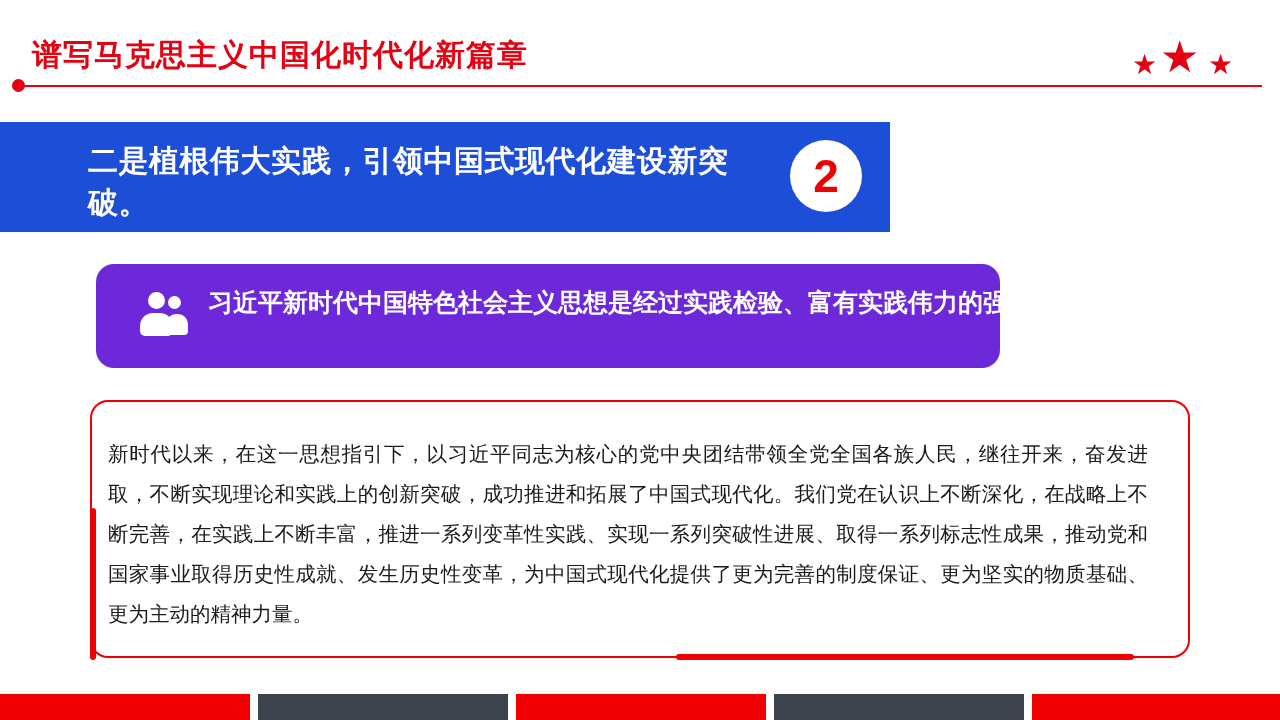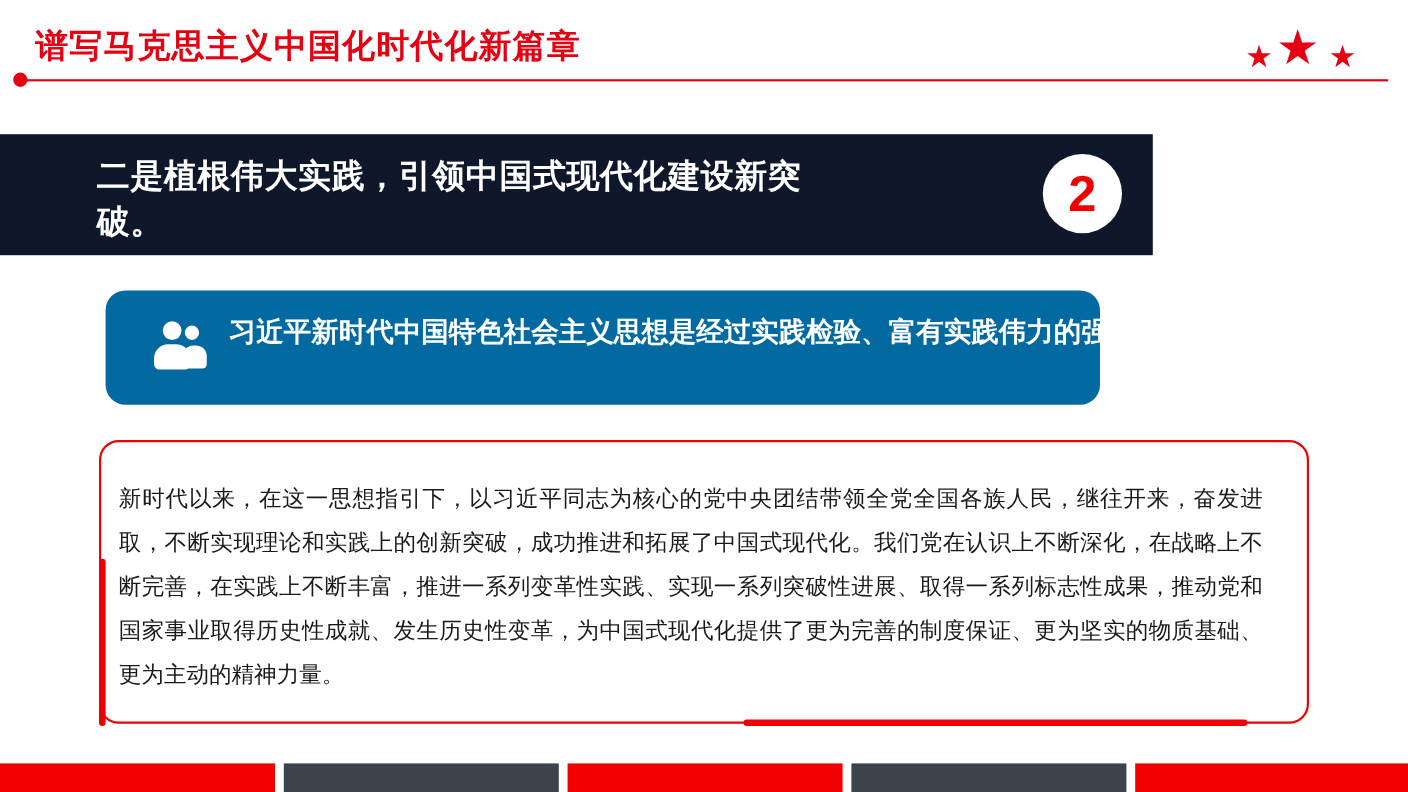--- a/index.html
+++ b/index.html
@@ -11,21 +11,21 @@
     height: 720px;
     background: #ffffff;
     font-family: "Liberation Sans", sans-serif;
     overflow: hidden;
     position: relative;
   }
 
   
   .header {
     position: absolute;
-    top: 0;
+    top: 13px;
     left: 0;
     width: 1280px;
     height: 90px;
   }
   .header-title {
     position: absolute;
     left: 32px;
     top: 22px;
     font-size: 30px;
     font-weight: bold;
@@ -65,23 +65,23 @@
   }
   .star.s1 { left: 0px;  top: 8px;  font-size: 28px; }
   .star.s2 { left: 28px; top: 0px;  font-size: 44px; }
   .star.s3 { left: 76px; top: 8px;  font-size: 28px; }
 
   
   .section-banner {
     position: absolute;
     left: 0;
     top: 122px;
-    width: 1048px;
+    width: 890px;
     height: 110px;
-    background: #0f172a;
+    background: #1d4ed8;
   }
   .section-banner-text {
     position: absolute;
     left: 88px;
     top: 18px;
     width: 690px;
     color: #ffffff;
     font-size: 30px;
     font-weight: bold;
     line-height: 42px;
@@ -102,21 +102,21 @@
     text-align: center;
   }
 
   
   .callout {
     position: absolute;
     left: 96px;
     top: 264px;
     width: 904px;
     height: 104px;
-    background: #0369a1;
+    background: #6d28d9;
     border-radius: 18px;
   }
   .callout-icon {
     position: absolute;
     left: 36px;
     top: 28px;
     width: 56px;
     height: 48px;
   }
   .callout-icon .head-big {

